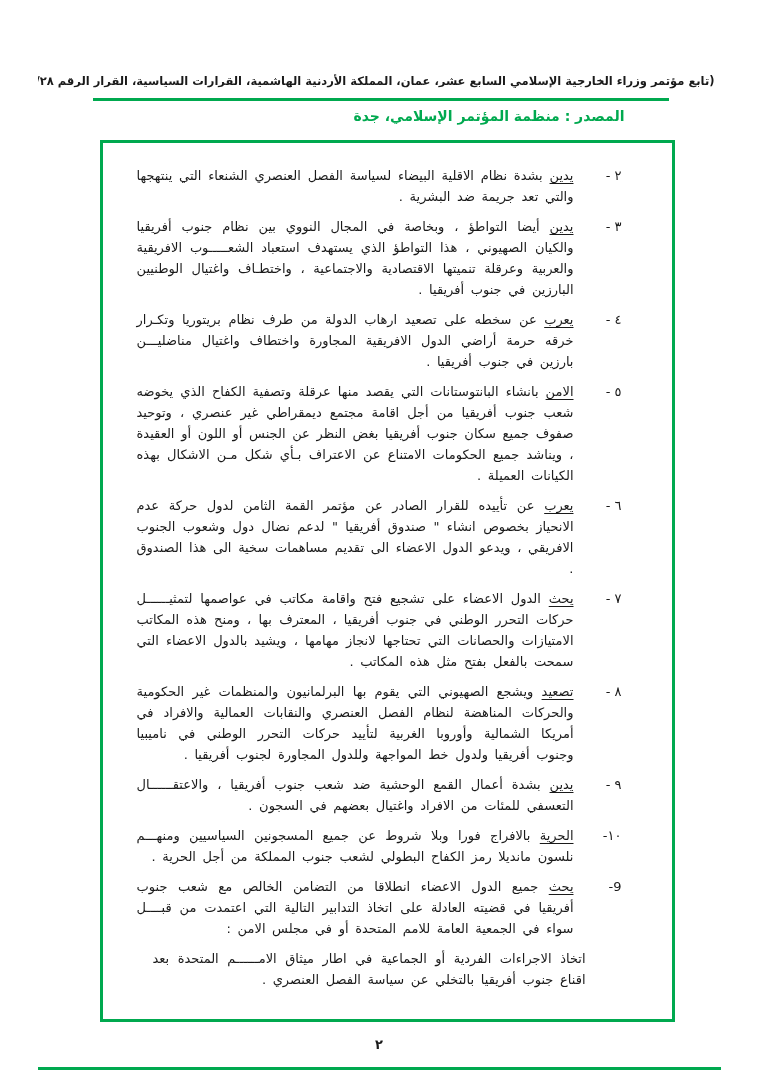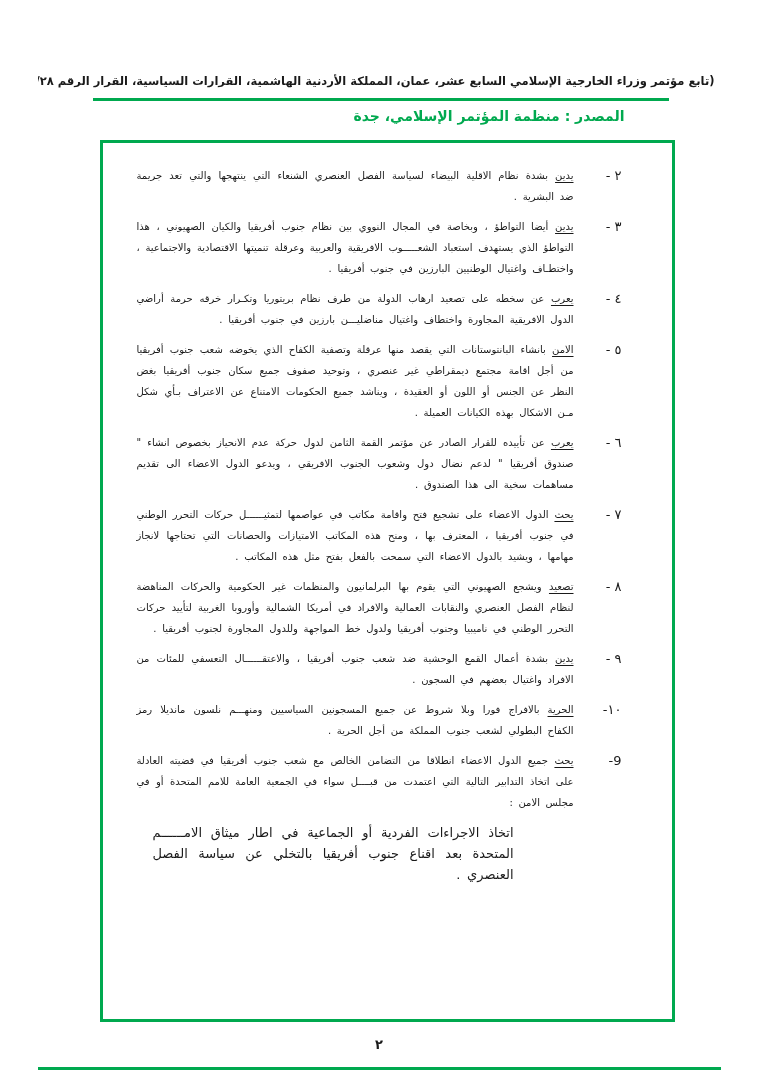--- a/index.html
+++ b/index.html
@@ -70,31 +70,31 @@
   .num{
     flex:none;
     width:36px;
     font-size:13px;
     line-height:21px;
     text-align:right;
     white-space:nowrap;
   }
   .text{
     flex:1;
-    font-size:10px;
+    font-size:13px;
     line-height:21px;
     text-align:justify;
     word-spacing:2.5px;
   }
   .lead{
     text-decoration:underline;
     text-underline-offset:3px;
   }
   .sub-paragraph{
-    margin:2px 108px 0 16px;
+    margin:2px 36px 0 16px;
     font-size:13px;
     line-height:21px;
     text-align:justify;
     word-spacing:2.5px;
   }
   
   .page-number{
     position:absolute;
     bottom:26px;
     left:0;

